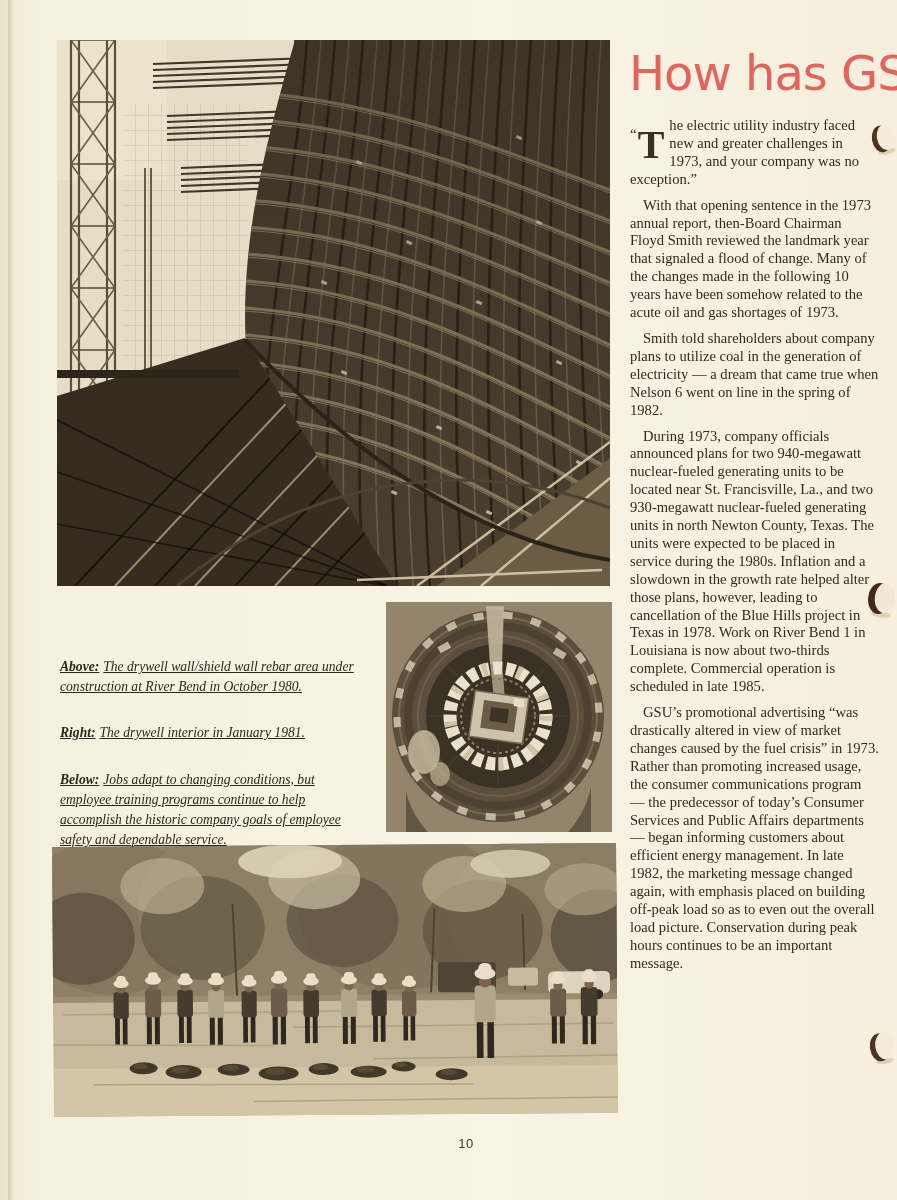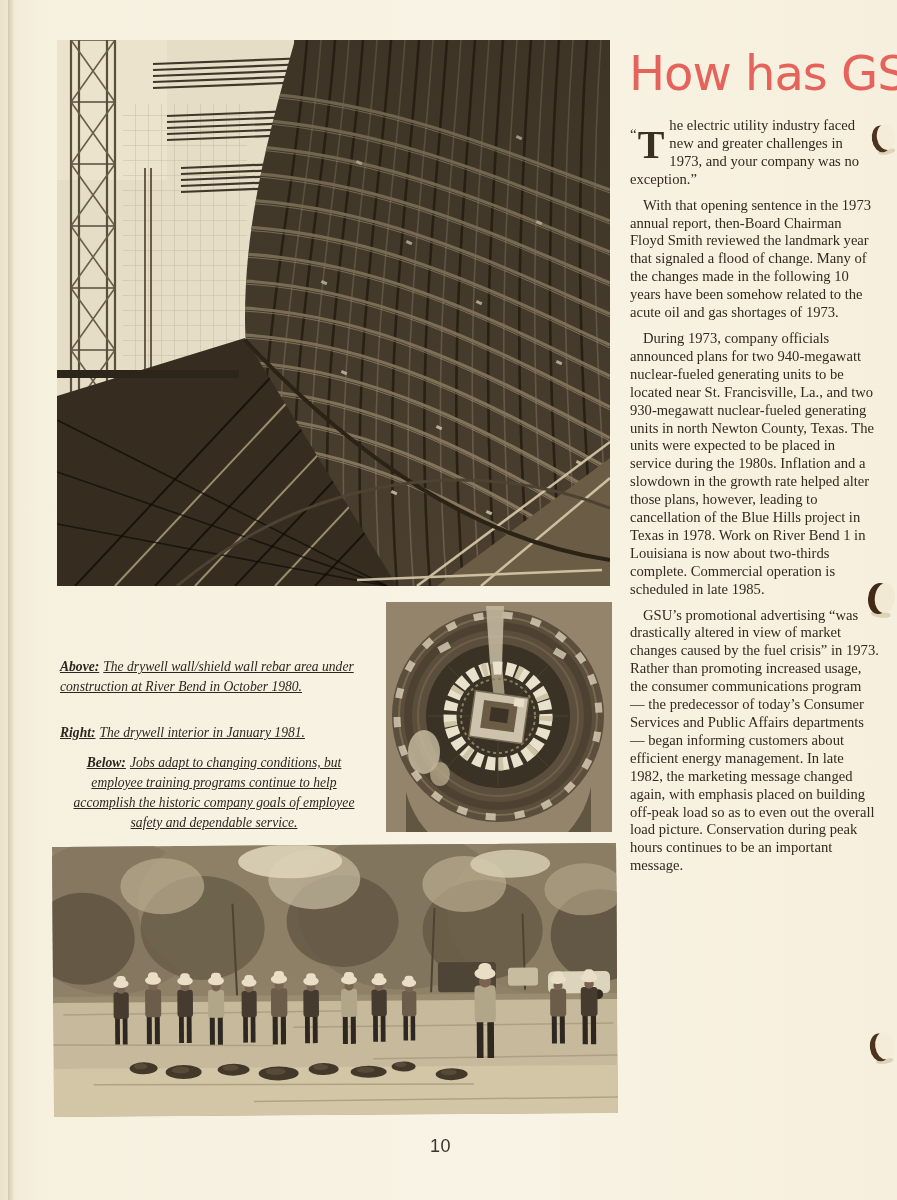--- a/index.html
+++ b/index.html
@@ -27,28 +27,28 @@
   .article p{margin:0;}
   .article p:not(.lead){text-indent:13px;margin-top:8px;}
   .dc{float:left;line-height:33px;margin:1px 5px 0 0;}
   .oq{font-size:15px;vertical-align:19px;margin-right:1px;}
   .dcl{font-size:40px;font-weight:bold;color:#3a2f22;}
   .caption{position:absolute;left:60px;margin:0;font-style:italic;
     font-size:13.6px;line-height:20px;color:#2c261e;text-decoration:underline;}
   .cap-label{font-weight:bold;margin-right:4px;}
   #cap-above{top:657px;width:300px;}
   #cap-right{top:723px;width:310px;}
-  #cap-below{top:753px;width:308px;text-align:center;}
+  #cap-below{top:770px;width:308px;}
   .bean{position:absolute;}
   #bean1{left:872px;top:123px;width:25px;height:33px;transform:rotate(-10deg);}
   #bean2{left:868px;top:581px;width:29px;height:36px;transform:rotate(6deg);}
   #bean3{left:870px;top:1031px;width:26px;height:34px;transform:rotate(-8deg);}
   .pageno{position:absolute;left:430px;top:1136px;width:72px;margin:0;
-    font-family:"Liberation Sans",sans-serif;
-    font-size:18px;color:#3a352c;letter-spacing:.5px;}
+    text-align:center;font-family:"Liberation Sans",sans-serif;
+    font-size:13px;color:#3a352c;letter-spacing:.5px;}
 </style>
 </head>
 <body>
 
 <div class="page">
   <div class="crease"></div>
 
   <div class="photo" id="ph1">
     <svg viewBox="0 0 553 546" preserveAspectRatio="none">
       <defs>
@@ -395,20 +395,21 @@
 
   <p class="caption" id="cap-above"><b class="cap-label">Above:</b><span>The drywell wall/shield wall rebar area under construction at River Bend in October 1980.</span></p>
   <p class="caption" id="cap-right"><b class="cap-label">Right:</b><span>The drywell interior in January 1981.</span></p>
   <p class="caption" id="cap-below"><b class="cap-label">Below:</b><span>Jobs adapt to changing conditions, but employee training programs continue to help accomplish the historic company goals of employee safety and dependable service.</span></p>
 
   <h1 class="headline">How has GS</h1>
 
   <div class="article">
     <p class="para lead"><span class="dc"><span class="oq">“</span><span class="dcl">T</span></span><span>he electric utility industry faced new and greater challenges in 1973, and your company was no exception.”</span></p>
     <p class="para">With that opening sentence in the 1973 annual report, then-Board Chairman Floyd Smith reviewed the landmark year that signaled a flood of change. Many of the changes made in the following 10 years have been somehow related to the acute oil and gas shortages of 1973.</p>
+    <p class="para">Smith told shareholders about company plans to utilize coal in the generation of electricity — a dream that came true when Nelson 6 went on line in the spring of 1982.</p>
     <p class="para">During 1973, company officials announced plans for two 940-megawatt nuclear-fueled generating units to be located near St. Francisville, La., and two 930-megawatt nuclear-fueled generating units in north Newton County, Texas. The units were expected to be placed in service during the 1980s. Inflation and a slowdown in the growth rate helped alter those plans, however, leading to cancellation of the Blue Hills project in Texas in 1978. Work on River Bend 1 in Louisiana is now about two-thirds complete. Commercial operation is scheduled in late 1985.</p>
     <p class="para">GSU’s promotional advertising “was drastically altered in view of market changes caused by the fuel crisis” in 1973. Rather than promoting increased usage, the consumer communications program — the predecessor of today’s Consumer Services and Public Affairs departments — began informing customers about efficient energy management. In late 1982, the marketing message changed again, with emphasis placed on building off-peak load so as to even out the overall load picture. Conservation during peak hours continues to be an important message.</p>
   </div>
 
   <div class="bean" id="bean1">
     <svg viewBox="0 0 26 34">
         <ellipse cx="13" cy="30" rx="9" ry="3" fill="#cdbf9f" opacity=".6"></ellipse>
         <ellipse cx="10" cy="16" rx="10" ry="14" fill="#4e3420"></ellipse>
         <ellipse cx="15" cy="15" rx="9.5" ry="13.5" fill="#f4ecd9"></ellipse>
       </svg>

